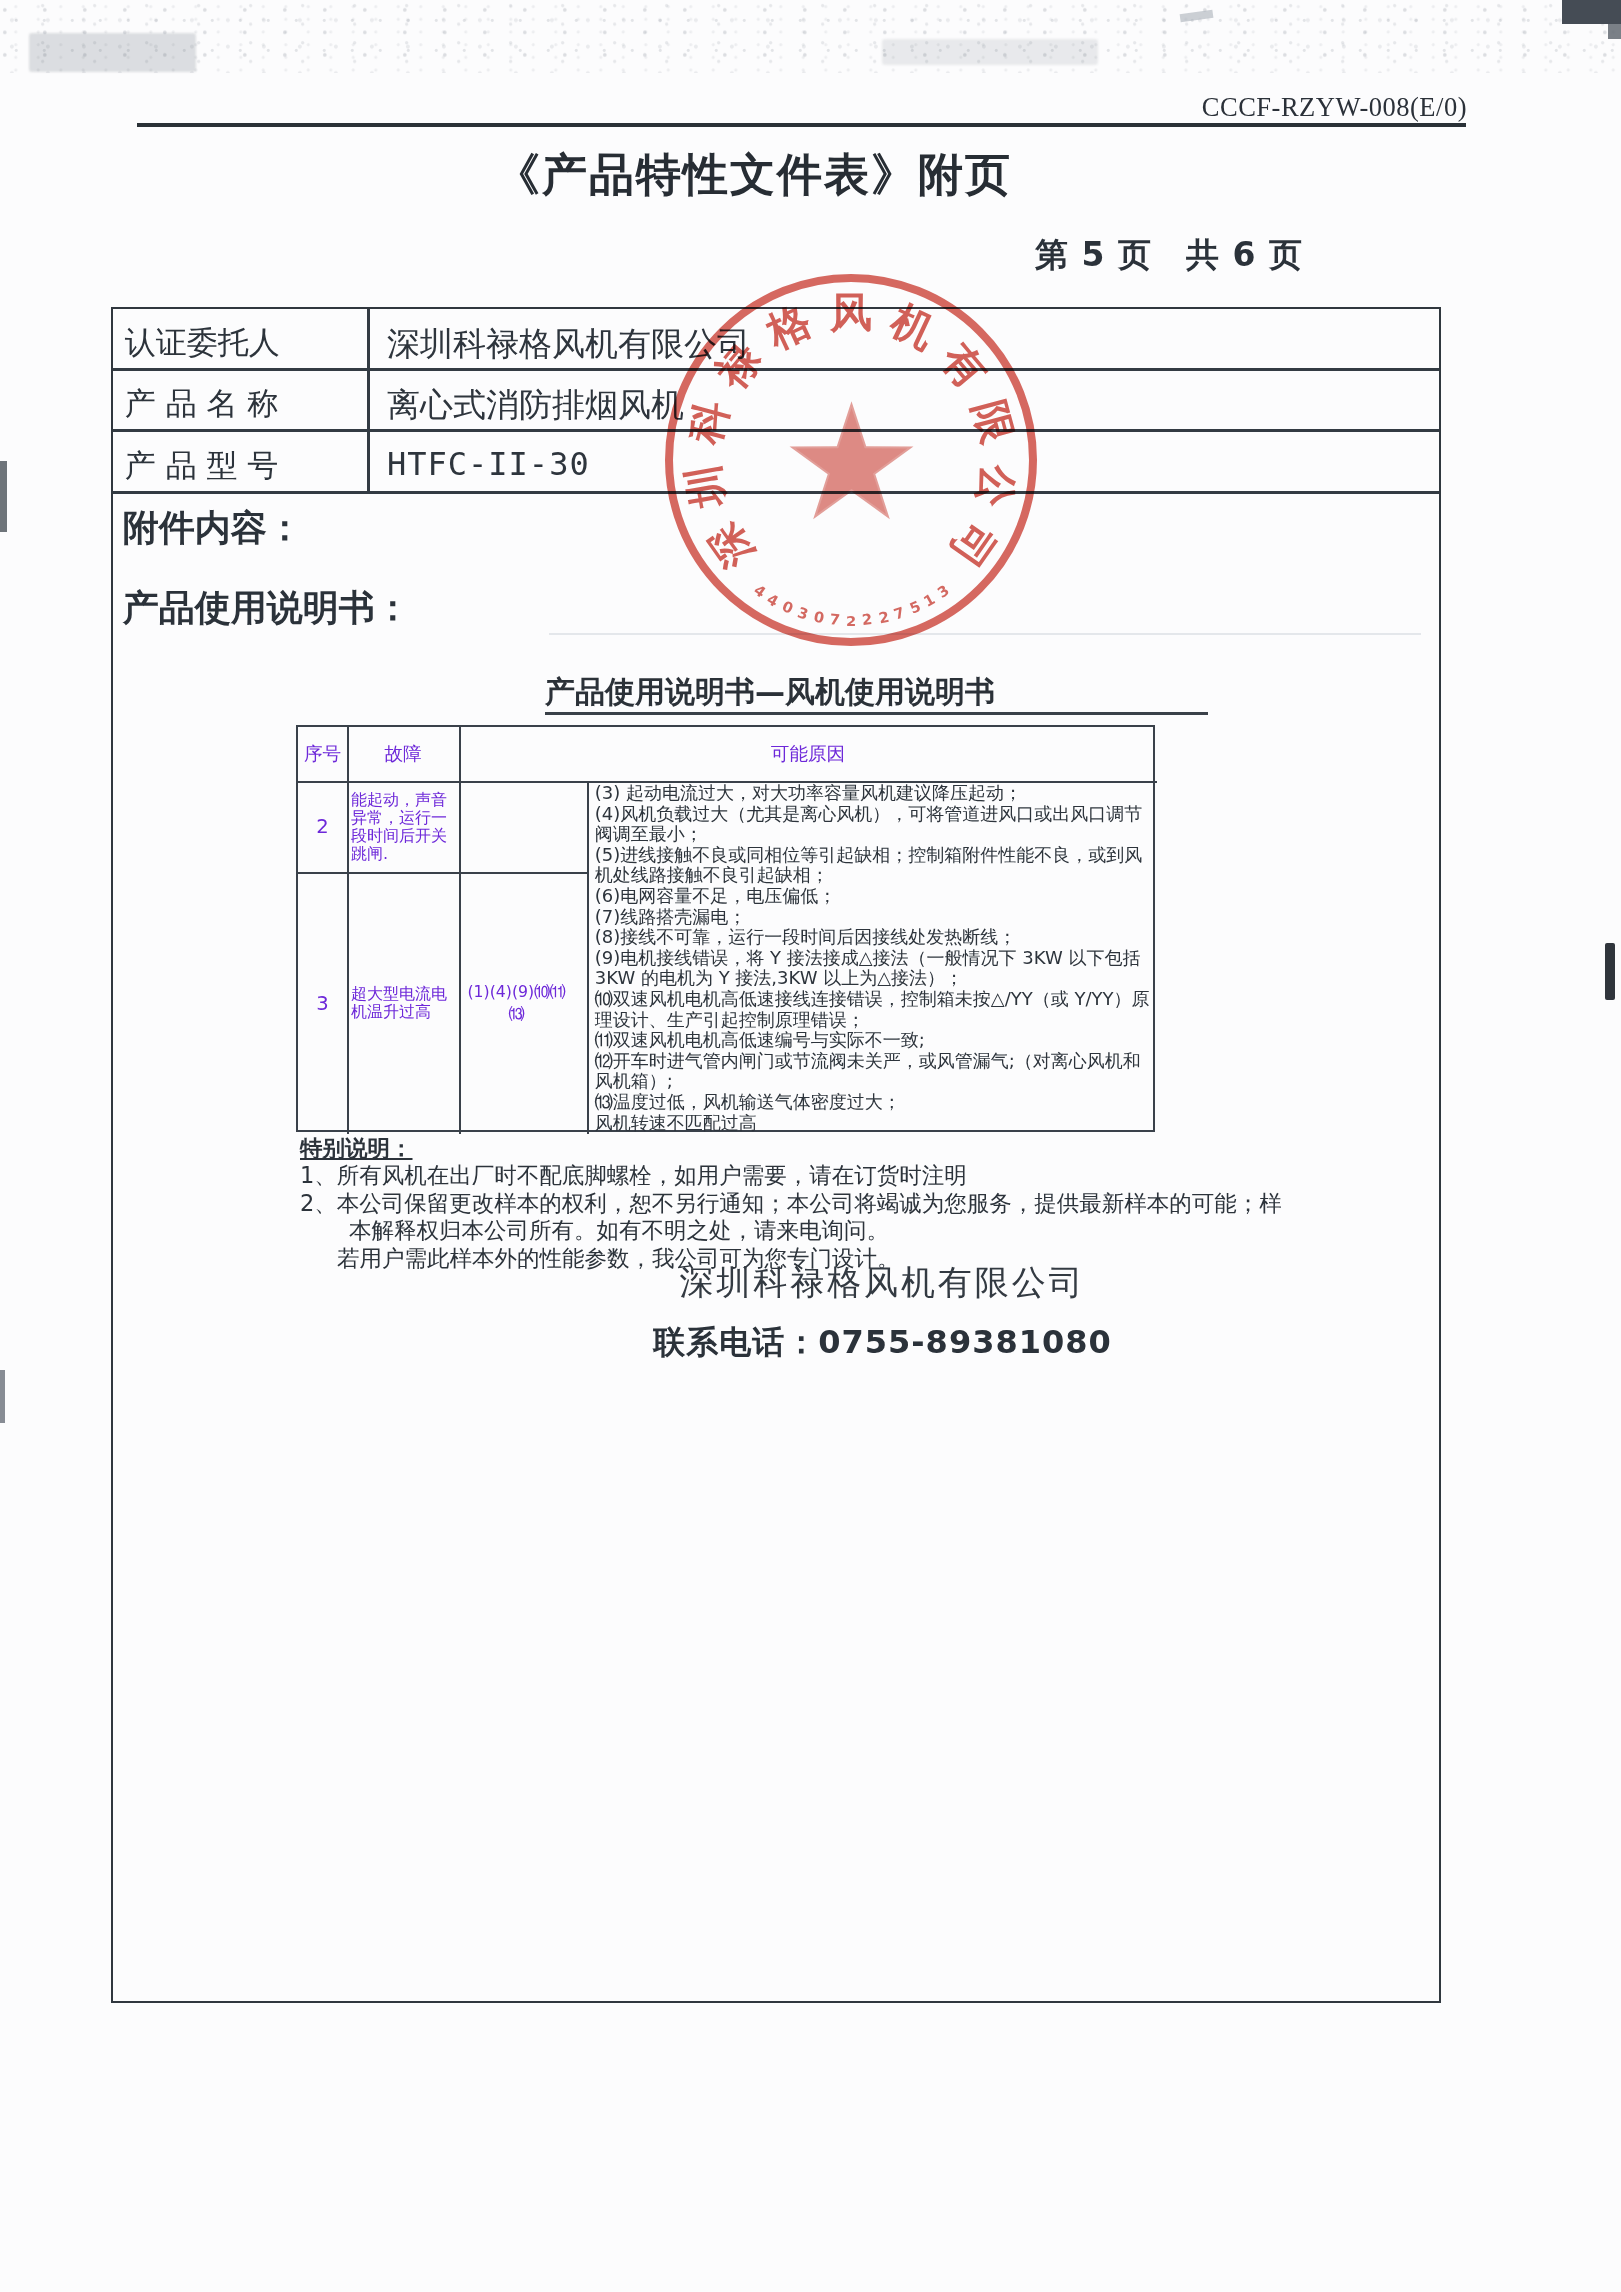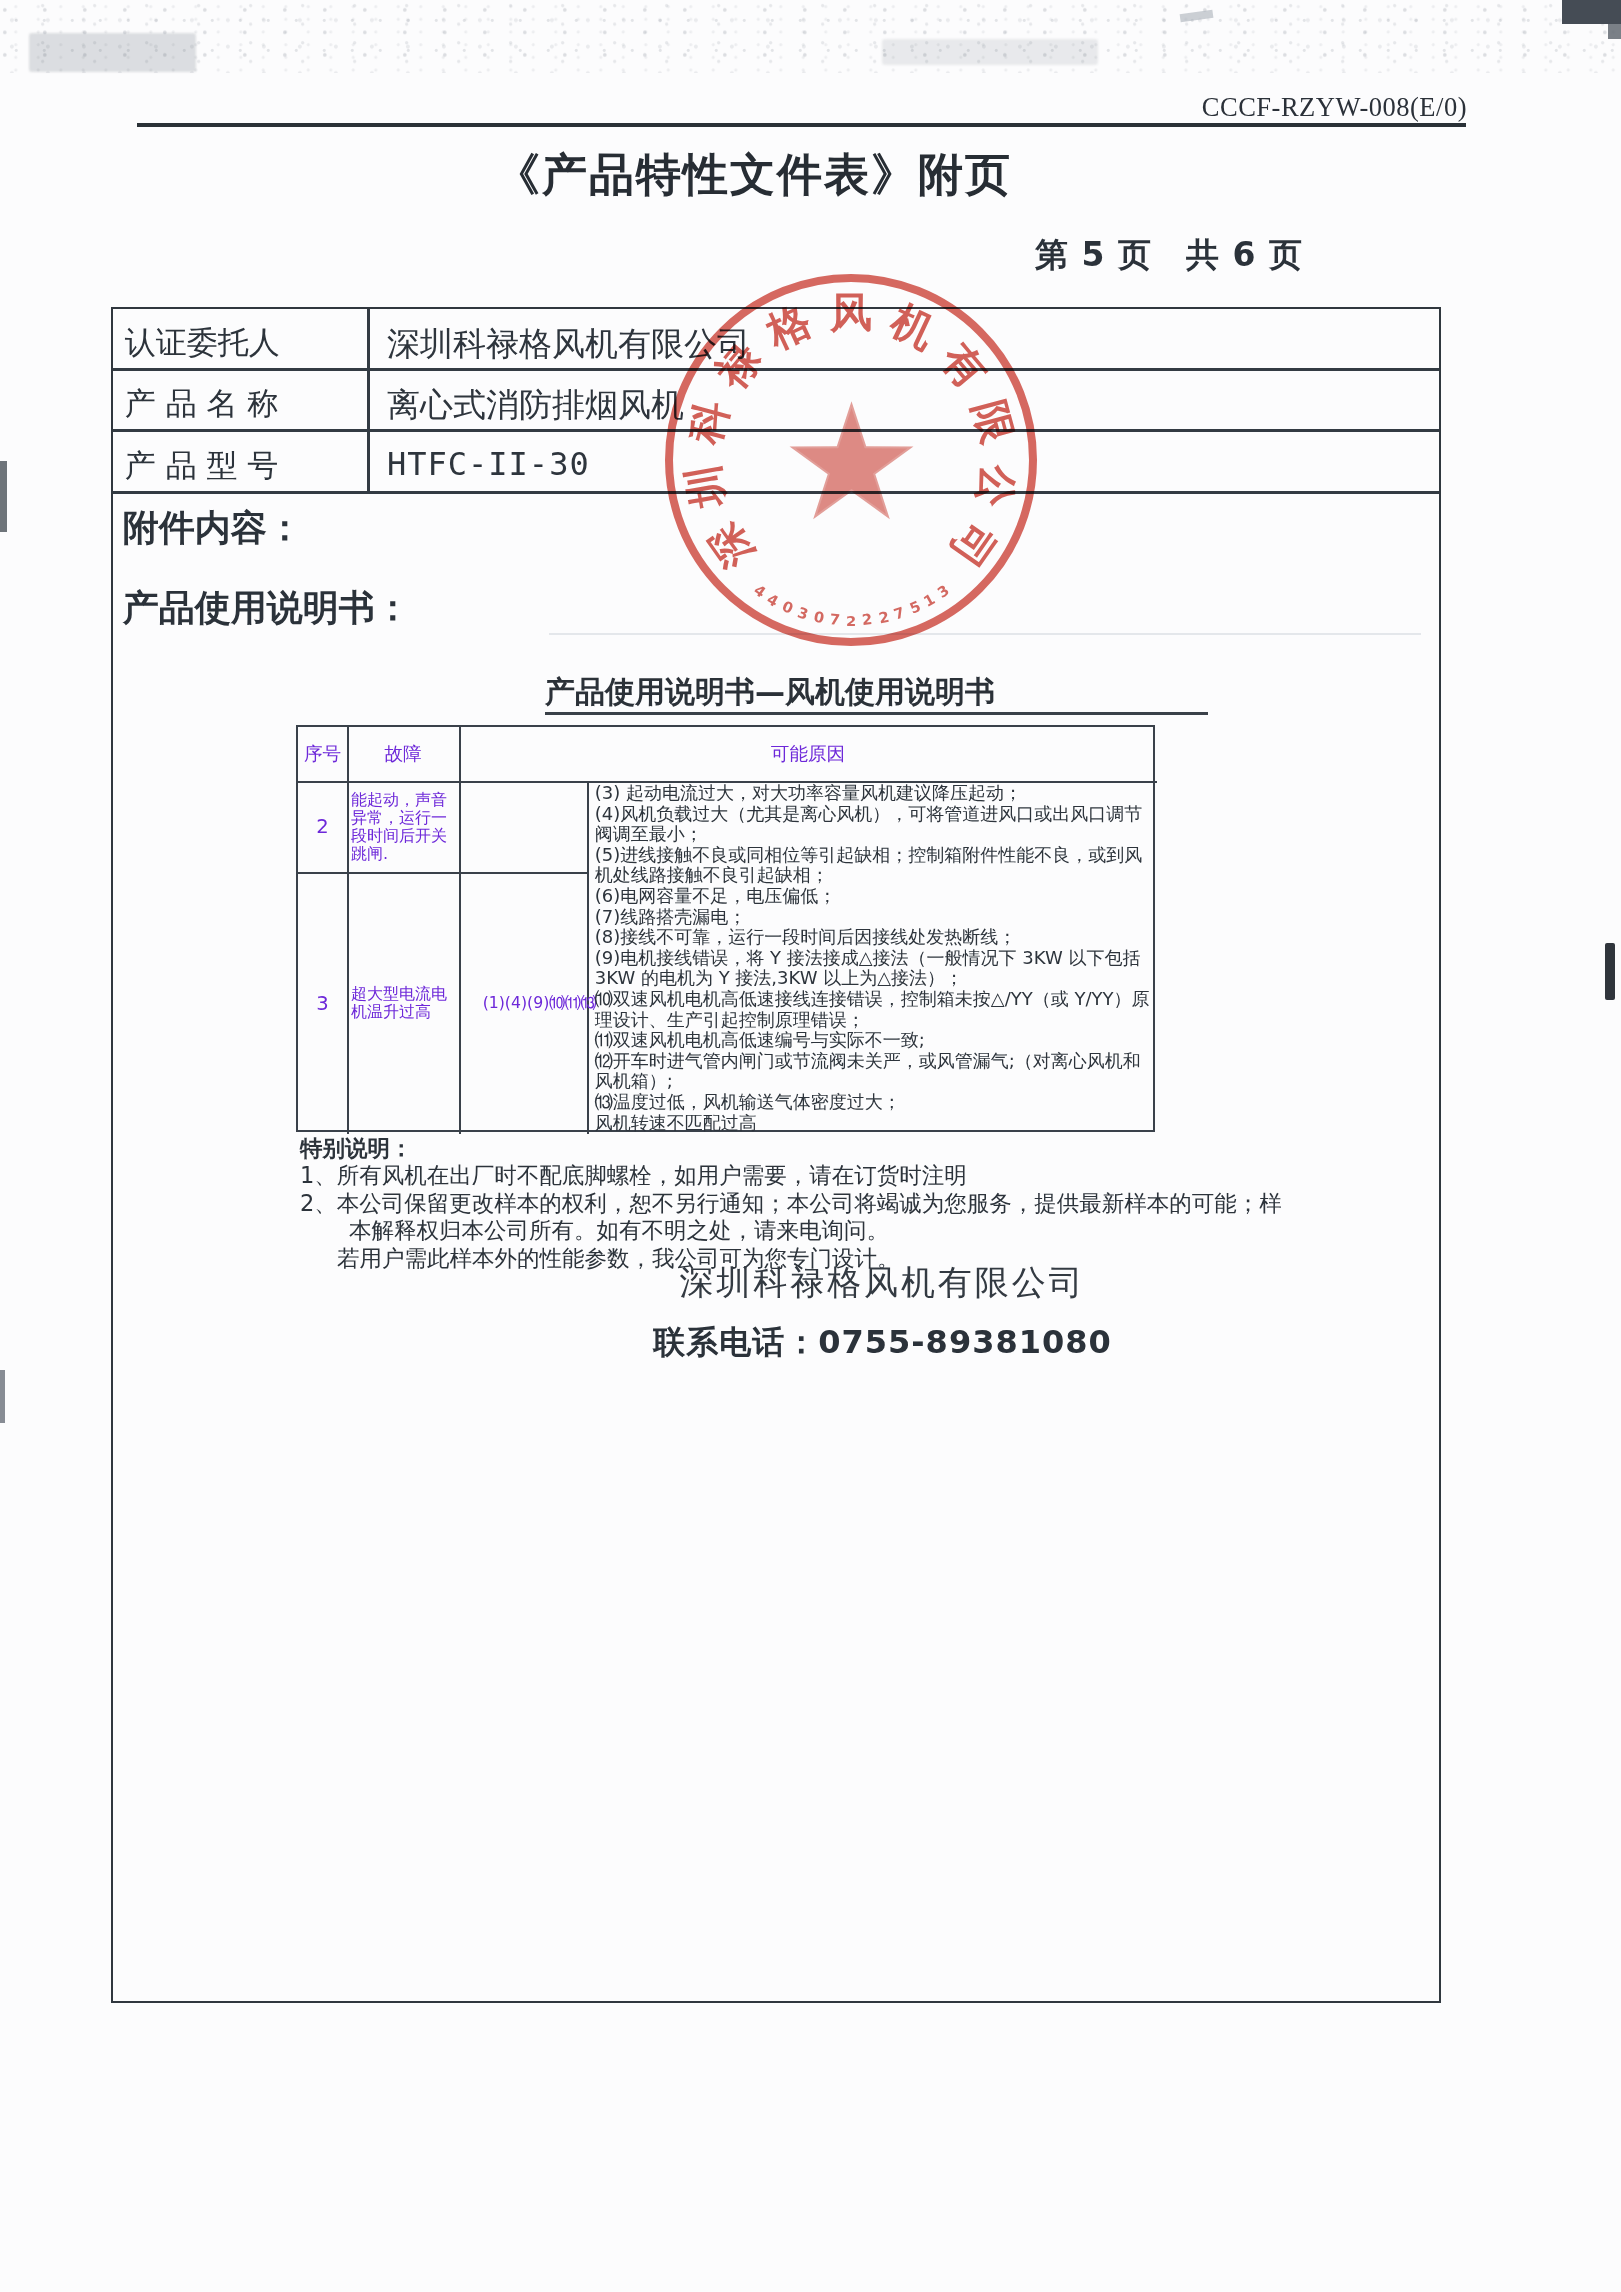--- a/index.html
+++ b/index.html
@@ -93,21 +93,21 @@
   .ft-fault{font-size:16px;line-height:18px;padding:2px 3.9px;}
   .ft-refs{font-size:15.7px;line-height:21.6px;}
   .ft-causes{
     position:absolute;left:289px;top:54px;width:569px;height:353px;
     padding:2px 5.9px 0 7.8px;box-sizing:border-box;
     font-size:18px;line-height:20.6px;color:#2d343c;text-align:left;
   }
   .cause-line{white-space:normal;}
   
   .notes{position:absolute;left:300px;top:1135px;width:1127px;font-size:22.5px;line-height:27.4px;color:#2c333b;}
-  .notes-heading{font-weight:700;font-size:22.5px;}
+  .notes-heading{font-weight:700;font-size:22.5px;text-decoration:underline;}
   .note-line.cont{margin-left:49px;}
   .note-line.cont2{margin-left:37px;}
   
   .footer-company{
     position:absolute;left:608px;top:1260px;width:549px;text-align:center;
     font-family:"DejaVu Serif","Liberation Serif",serif;
     font-size:34px;color:#333a42;letter-spacing:2.9px;
   }
   .footer-phone{
     position:absolute;left:608px;top:1321px;width:549px;text-align:center;
@@ -167,21 +167,21 @@
     <div class="ft-cell ft-head" style="left:0;top:0;width:49px;height:54px">序号</div>
     <div class="ft-cell ft-head" style="left:49px;top:0;width:112px;height:54px">故障</div>
     <div class="ft-cell ft-head" style="left:161px;top:0;width:698px;height:54px">可能原因</div>
 
     <div class="ft-cell ft-no" style="left:0;top:54px;width:49px;height:91px">2</div>
     <div class="ft-cell ft-fault" style="left:49px;top:54px;width:112px;height:91px">能起动，声音异常，运行一段时间后开关跳闸.</div>
     <div class="ft-cell ft-refs" style="left:161px;top:54px;width:128px;height:91px"></div>
 
     <div class="ft-cell ft-no" style="left:0;top:145px;width:49px;height:262px">3</div>
     <div class="ft-cell ft-fault" style="left:49px;top:145px;width:112px;height:262px">超大型电流电机温升过高</div>
-    <div class="ft-cell ft-refs" style="left:179px;top:145px;width:125px;height:262px;flex-direction:row">
+    <div class="ft-cell ft-refs" style="left:156px;top:145px;width:125px;height:262px;flex-direction:column">
       <span>(1)(4)(9)⑽⑾</span>
       <span>⒀</span>
     </div>
 
     <div class="ft-causes">
         <div class="cause-line">(3) 起动电流过大，对大功率容量风机建议降压起动；</div>
         <div class="cause-line">(4)风机负载过大（尤其是离心风机），可将管道进风口或出风口调节阀调至最小；</div>
         <div class="cause-line">(5)进线接触不良或同相位等引起缺相；控制箱附件性能不良，或到风机处线路接触不良引起缺相；</div>
         <div class="cause-line">(6)电网容量不足，电压偏低；</div>
         <div class="cause-line">(7)线路搭壳漏电；</div>

